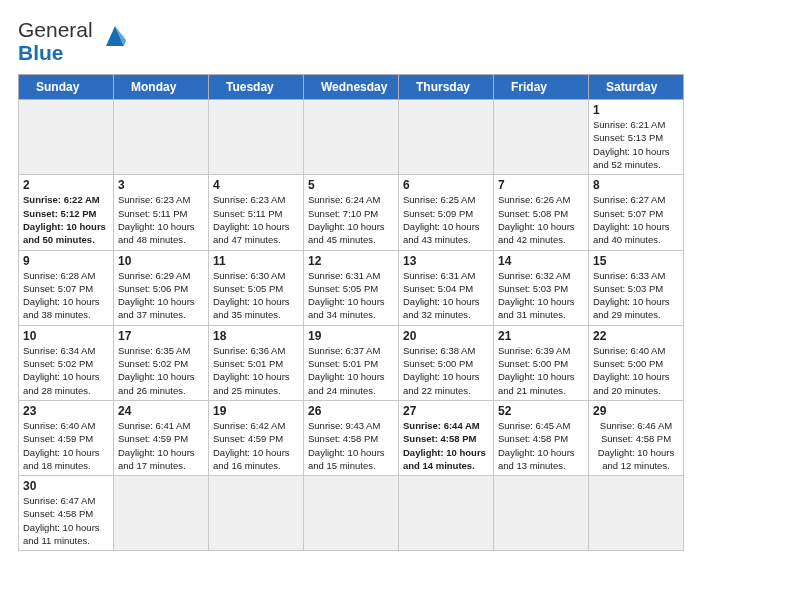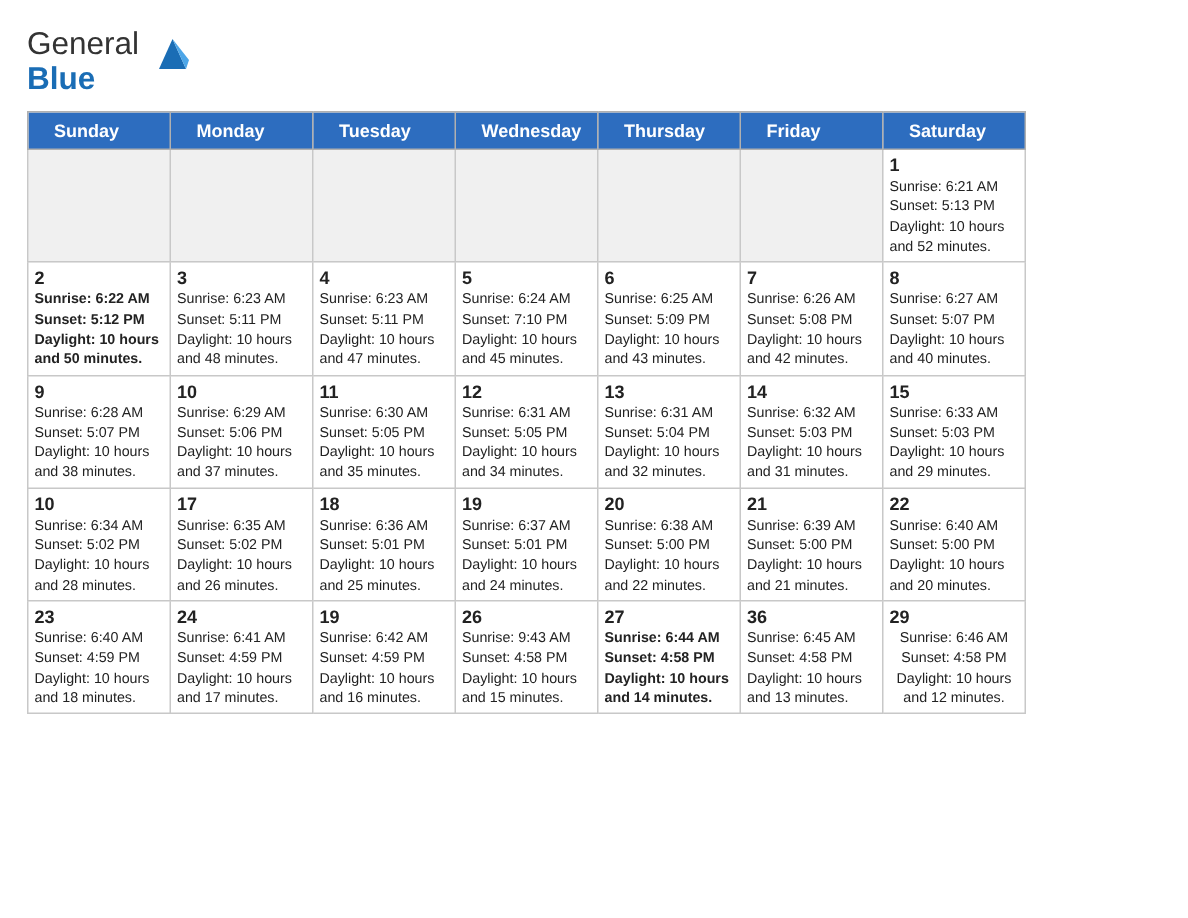--- a/index.html
+++ b/index.html
@@ -316,29 +316,44 @@
 and 15 minutes.</div>
           </td>
           <td>
             <span class="day-number">27</span>
             <div class="day-info" style="white-space: pre-line; font-weight: bold;">Sunrise: 6:44 AM
 Sunset: 4:58 PM
 Daylight: 10 hours
 and 14 minutes.</div>
           </td>
           <td>
-            <span class="day-number">36</span>
+            <span class="day-number">52</span>
             <div class="day-info" style="white-space: pre-line;">Sunrise: 6:45 AM
 Sunset: 4:58 PM
 Daylight: 10 hours
 and 13 minutes.</div>
           </td>
           <td>
             <span class="day-number">29</span>
             <div class="day-info" style="white-space: pre-line; text-align: center;">Sunrise: 6:46 AM
 Sunset: 4:58 PM
 Daylight: 10 hours
 and 12 minutes.</div>
           </td>
+        </tr>
+        <tr class="last-row">
+          <td>
+            <span class="day-number">30</span>
+            <div class="day-info" style="white-space: pre-line;">Sunrise: 6:47 AM
+Sunset: 4:58 PM
+Daylight: 10 hours
+and 11 minutes.</div>
+          </td>
+          <td class="empty"></td>
+          <td class="empty"></td>
+          <td class="empty"></td>
+          <td class="empty"></td>
+          <td class="empty"></td>
+          <td class="empty"></td>
         </tr>
       </tbody>
   </table>
 </div>
 
 </body></html>

